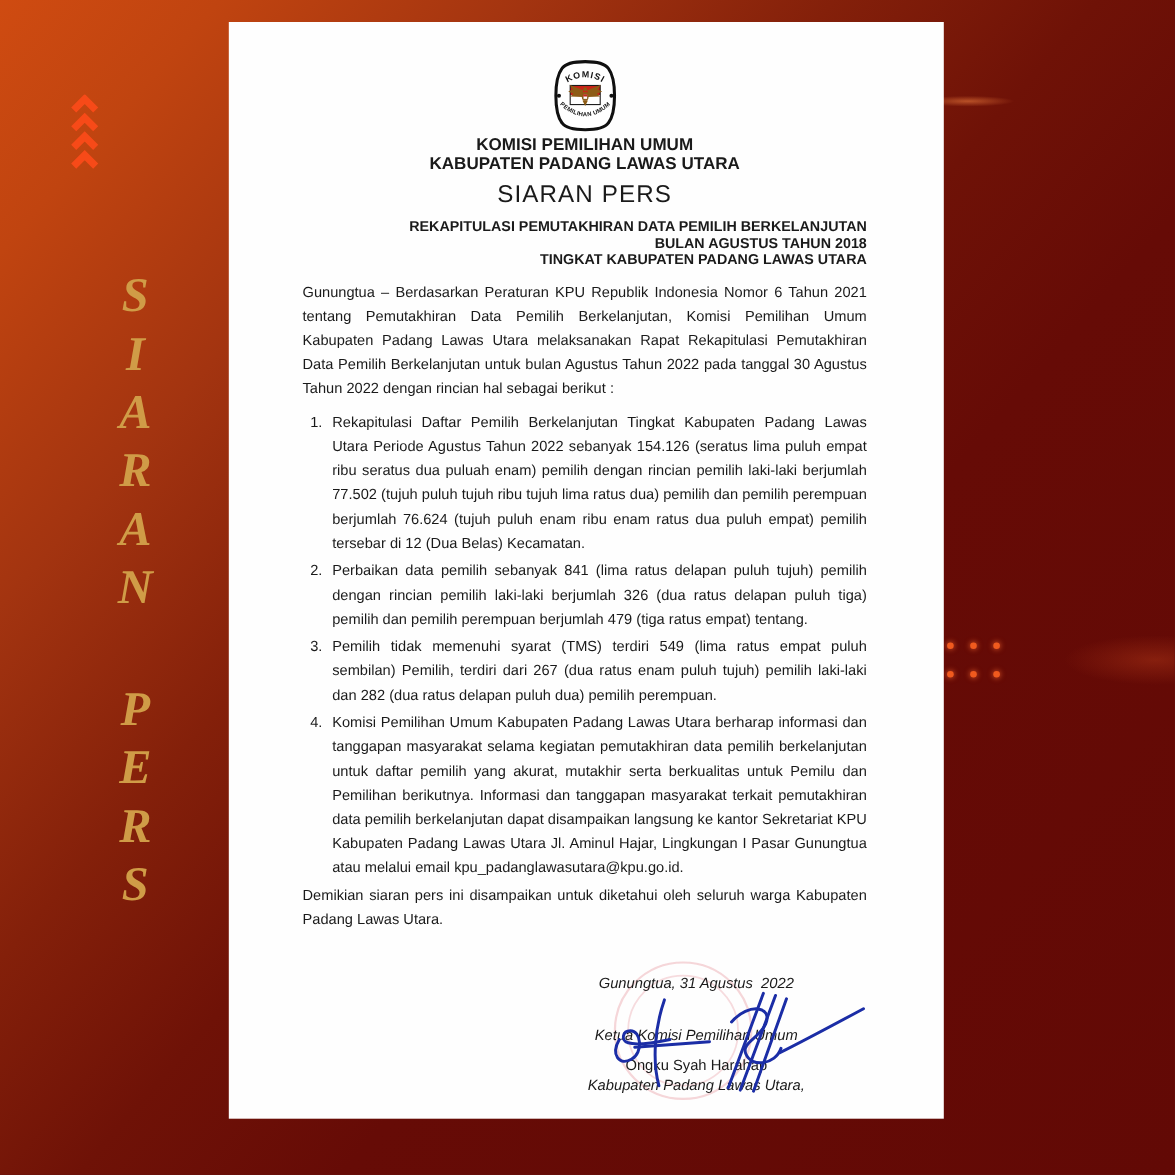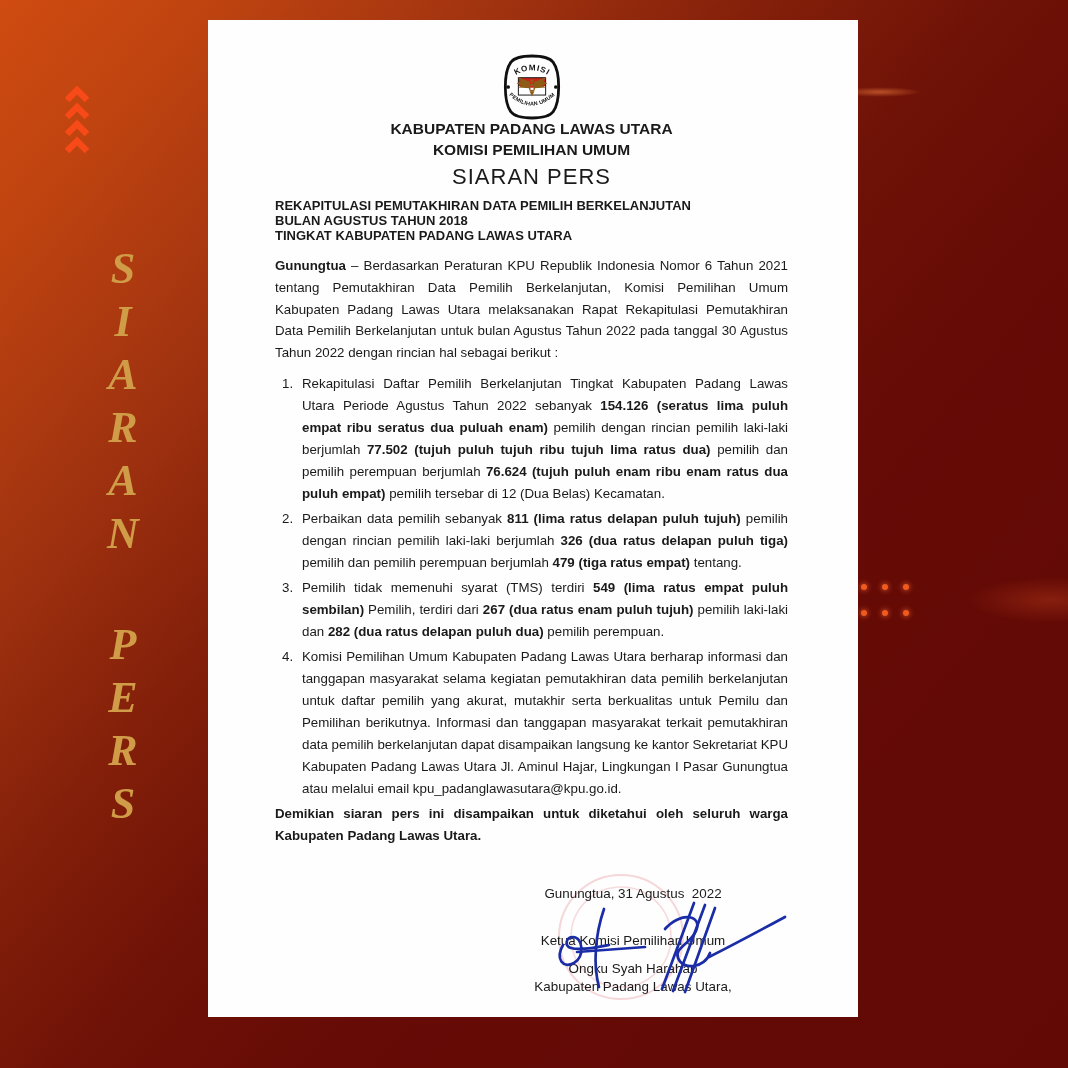--- a/index.html
+++ b/index.html
@@ -22,29 +22,29 @@
   
   .dots{position:absolute;left:861px;top:584px;display:grid;grid-template-columns:repeat(3,6px);gap:20px 15px;}
   .dot{width:6px;height:6px;border-radius:50%;background:#f05a1e;box-shadow:0 0 5px 1px rgba(255,110,50,.55);}
   
   .paper{position:absolute;left:208px;top:20px;width:650px;height:997px;background:#fefefe;
     box-sizing:border-box;padding:34px 70px 0 67px;color:#1a1a1a;}
   .kpu-logo{display:block;margin:0 auto;}
   .org{text-align:center;font-weight:bold;font-size:15.5px;line-height:17.5px;}
   .org1{margin-top:3px;}
   .doc-title{text-align:center;font-weight:normal;font-size:22px;line-height:26px;margin-top:6px;letter-spacing:1px;}
-  .subject{text-align:left;font-weight:bold;font-size:13px;line-height:15px;margin-top:8px;}
+  .subject{text-align:right;font-weight:bold;font-size:13px;line-height:15px;margin-top:8px;}
   .intro{margin:12px 0 0 0;text-align:justify;font-size:13.3px;line-height:21.8px;}
-  .intro b,.li b{font-weight:bold;}
+  .intro b,.li b{font-weight:normal;}
   .list{margin-top:9px;}
   .li{position:relative;padding-left:27px;text-align:justify;font-size:13.3px;line-height:22px;margin-bottom:3px;}
   .li .num{position:absolute;left:7px;top:0;}
-  .closing{margin:3px 0 0 0;text-align:justify;font-size:13.3px;line-height:21.8px;font-weight:bold;}
+  .closing{margin:3px 0 0 0;text-align:justify;font-size:13.3px;line-height:21.8px;}
   .sig-area{position:relative;height:175px;margin-top:2px;}
-  .sig-lines{position:absolute;left:253px;top:6px;width:210px;text-align:center;font-size:13.4px;line-height:15.6px;white-space:pre-wrap;}
+  .sig-lines{position:absolute;left:253px;top:6px;width:210px;text-align:center;font-size:13.4px;line-height:15.6px;white-space:pre-wrap;font-style:italic;}
   .stamp{position:absolute;left:276px;top:18px;opacity:.9;}
   .sig-name{position:absolute;left:253px;top:112px;width:210px;text-align:center;font-size:13.4px;}
   .sig-scrawl{position:absolute;left:272px;top:46px;}
 </style>
 </head>
 <body>
 
 <div class="canvas">
 
   <svg class="chevrons" width="26" height="72" viewBox="0 0 26 72">
@@ -103,38 +103,38 @@
         <ellipse cx="50" cy="54" rx="5" ry="6.5"></ellipse>
         <path d="M46 60 L54 60 L50 68 Z"></path>
       </g>
       <rect x="47" y="51" width="6" height="7" fill="#ffffff" stroke="#7a4d12" stroke-width="0.7"></rect>
       <rect x="47" y="51" width="6" height="3.2" fill="#c22a1d"></rect>
       <text font-family="Liberation Sans, sans-serif" font-size="8.8" font-weight="bold" letter-spacing="0.4" fill="#101010">
         <textPath href="#lk-bot" startOffset="50%" text-anchor="middle">PEMILIHAN UMUM</textPath>
       </text>
     </svg>
 
+    <div class="org org1">KOMISI PEMILIHAN UMUM</div>
     <div class="org">KABUPATEN PADANG LAWAS UTARA</div>
-    <div class="org org1">KOMISI PEMILIHAN UMUM</div>
     <div class="doc-title">SIARAN PERS</div>
 
     <div class="subject">
       <div>REKAPITULASI PEMUTAKHIRAN DATA PEMILIH BERKELANJUTAN</div>
       <div>BULAN AGUSTUS TAHUN 2018</div>
       <div>TINGKAT KABUPATEN PADANG LAWAS UTARA</div>
     </div>
 
     <p class="intro"><b>Gunungtua</b><span> – Berdasarkan Peraturan KPU Republik Indonesia Nomor 6 Tahun 2021 tentang Pemutakhiran Data Pemilih Berkelanjutan, Komisi Pemilihan Umum Kabupaten Padang Lawas Utara melaksanakan Rapat Rekapitulasi Pemutakhiran Data Pemilih Berkelanjutan untuk bulan Agustus Tahun 2022 pada tanggal 30 Agustus Tahun 2022 dengan rincian hal sebagai berikut :</span></p>
 
     <div class="list">
       <div class="li">
         <span class="num">1.</span><span class="li-text"><span>Rekapitulasi Daftar Pemilih Berkelanjutan Tingkat Kabupaten Padang Lawas Utara Periode Agustus Tahun 2022 sebanyak </span><b>154.126 (seratus lima puluh empat ribu seratus dua puluah enam)</b><span> pemilih dengan rincian pemilih laki-laki berjumlah </span><b>77.502 (tujuh puluh tujuh ribu tujuh lima ratus dua)</b><span> pemilih dan pemilih perempuan berjumlah </span><b>76.624 (tujuh puluh enam ribu enam ratus dua puluh empat)</b><span> pemilih tersebar di 12 (Dua Belas) Kecamatan.</span></span>
       </div>
       <div class="li">
-        <span class="num">2.</span><span class="li-text"><span>Perbaikan data pemilih sebanyak </span><b>811 (lima ratus delapan puluh tujuh)</b><span> pemilih dengan rincian pemilih laki-laki berjumlah </span><b>326 (dua ratus delapan puluh tiga)</b><span> pemilih dan pemilih perempuan berjumlah </span><b>479 (tiga ratus empat)</b><span> tentang.</span></span>
+        <span class="num">2.</span><span class="li-text"><span>Perbaikan data pemilih sebanyak </span><b>841 (lima ratus delapan puluh tujuh)</b><span> pemilih dengan rincian pemilih laki-laki berjumlah </span><b>326 (dua ratus delapan puluh tiga)</b><span> pemilih dan pemilih perempuan berjumlah </span><b>479 (tiga ratus empat)</b><span> tentang.</span></span>
       </div>
       <div class="li">
         <span class="num">3.</span><span class="li-text"><span>Pemilih tidak memenuhi syarat (TMS) terdiri </span><b>549 (lima ratus empat puluh sembilan)</b><span> Pemilih, terdiri dari </span><b>267 (dua ratus enam puluh tujuh)</b><span>  pemilih laki-laki dan </span><b>282 (dua ratus delapan puluh dua)</b><span> pemilih perempuan.</span></span>
       </div>
       <div class="li">
         <span class="num">4.</span><span class="li-text"><span>Komisi Pemilihan Umum Kabupaten Padang Lawas Utara berharap informasi dan tanggapan masyarakat selama kegiatan pemutakhiran data pemilih berkelanjutan untuk daftar pemilih yang akurat, mutakhir serta berkualitas untuk Pemilu dan Pemilihan berikutnya. Informasi dan tanggapan masyarakat terkait pemutakhiran data pemilih berkelanjutan dapat disampaikan langsung ke kantor Sekretariat KPU Kabupaten Padang Lawas Utara Jl. Aminul Hajar, Lingkungan I Pasar Gunungtua atau melalui email kpu_padanglawasutara@kpu.go.id.</span></span>
       </div>
     </div>
 
     <p class="closing">Demikian siaran pers ini disampaikan untuk diketahui oleh seluruh warga Kabupaten Padang Lawas Utara.</p>

